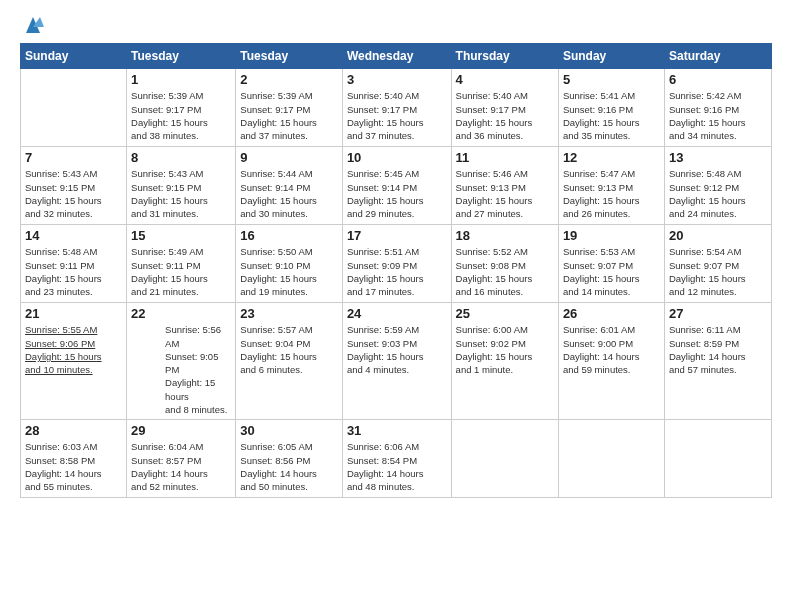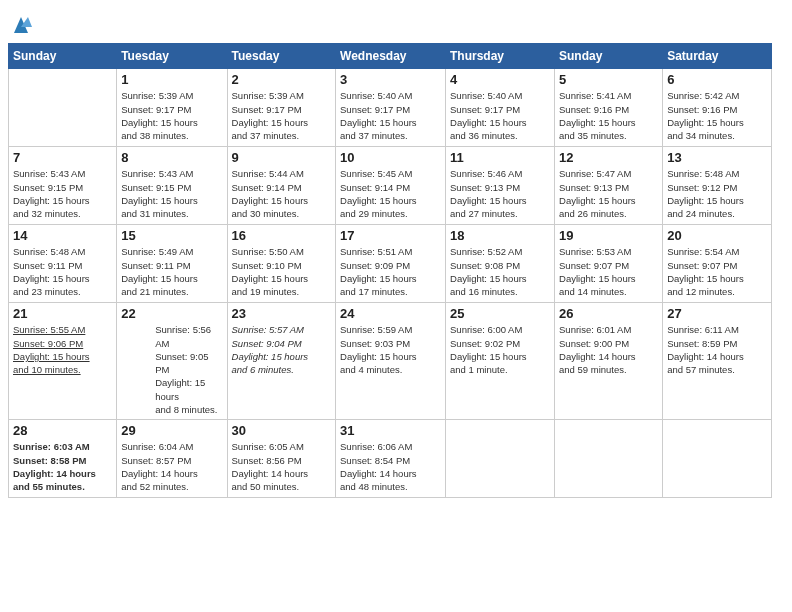--- a/index.html
+++ b/index.html
@@ -5,21 +5,21 @@
     * { margin: 0; padding: 0; box-sizing: border-box; }
     body {
       font-family: Arial, sans-serif;
       background: #fff;
       width: 792px;
       height: 612px;
       overflow: hidden;
     }
     .container {
       width: 792px;
-      padding: 15px 20px 10px 8px;
+      padding: 15px 20px 10px 20px;
     }
     .header {
       display: flex;
       align-items: flex-start;
       justify-content: space-between;
       margin-bottom: 8px;
     }
     .logo {
       display: flex;
       align-items: center;
@@ -271,21 +271,21 @@
           </td>
           <td>
             <span class="day-num">22</span>
             <div class="day-info" style="white-space: pre-line; margin-left: 34px;">Sunrise: 5:56 AM
 Sunset: 9:05 PM
 Daylight: 15 hours
 and 8 minutes.</div>
           </td>
           <td>
             <span class="day-num">23</span>
-            <div class="day-info" style="white-space: pre-line; font-style: italic;">Sunrise: 5:57 AM
+            <div class="day-info" style="white-space: pre-line;">Sunrise: 5:57 AM
 Sunset: 9:04 PM
 Daylight: 15 hours
 and 6 minutes.</div>
           </td>
           <td>
             <span class="day-num">24</span>
             <div class="day-info" style="white-space: pre-line;">Sunrise: 5:59 AM
 Sunset: 9:03 PM
 Daylight: 15 hours
 and 4 minutes.</div>
@@ -308,21 +308,21 @@
             <span class="day-num">27</span>
             <div class="day-info" style="white-space: pre-line;">Sunrise: 6:11 AM
 Sunset: 8:59 PM
 Daylight: 14 hours
 and 57 minutes.</div>
           </td>
         </tr>
         <tr>
           <td>
             <span class="day-num">28</span>
-            <div class="day-info" style="white-space: pre-line; font-weight: bold;">Sunrise: 6:03 AM
+            <div class="day-info" style="white-space: pre-line;">Sunrise: 6:03 AM
 Sunset: 8:58 PM
 Daylight: 14 hours
 and 55 minutes.</div>
           </td>
           <td>
             <span class="day-num">29</span>
             <div class="day-info" style="white-space: pre-line;">Sunrise: 6:04 AM
 Sunset: 8:57 PM
 Daylight: 14 hours
 and 52 minutes.</div>

